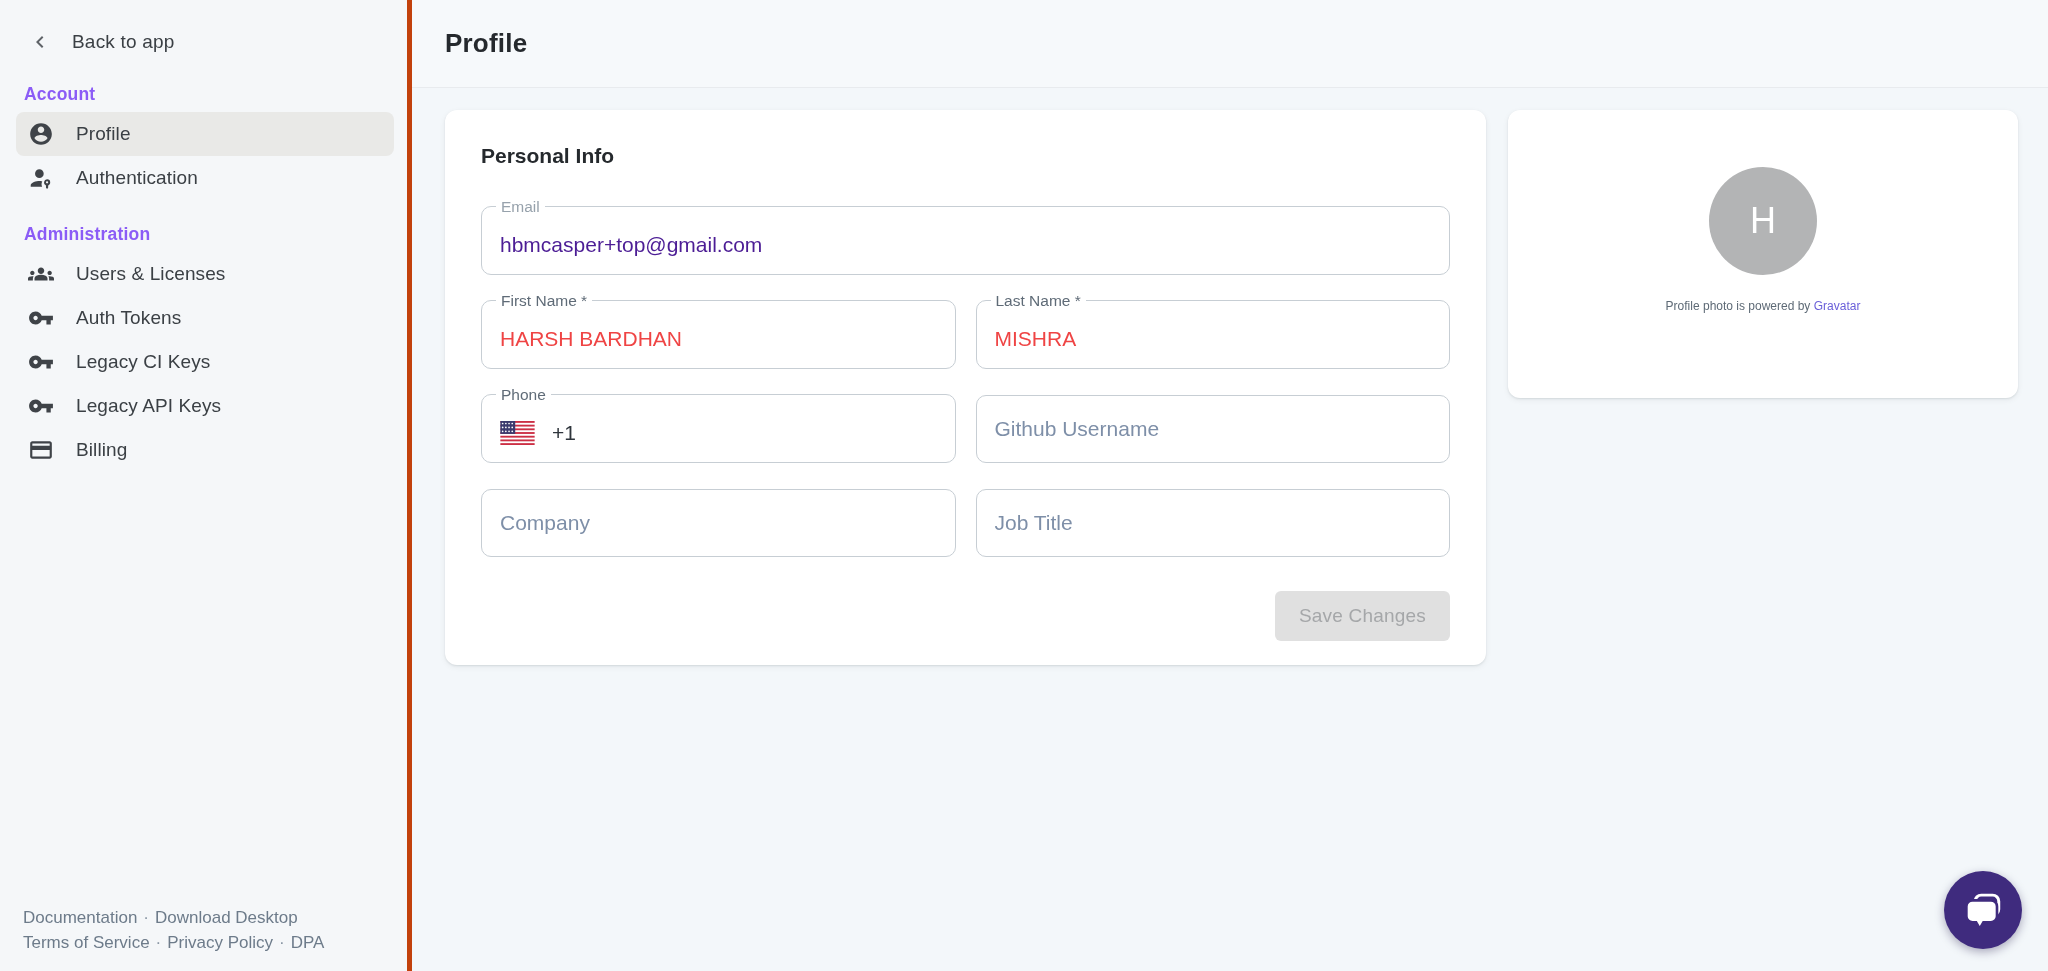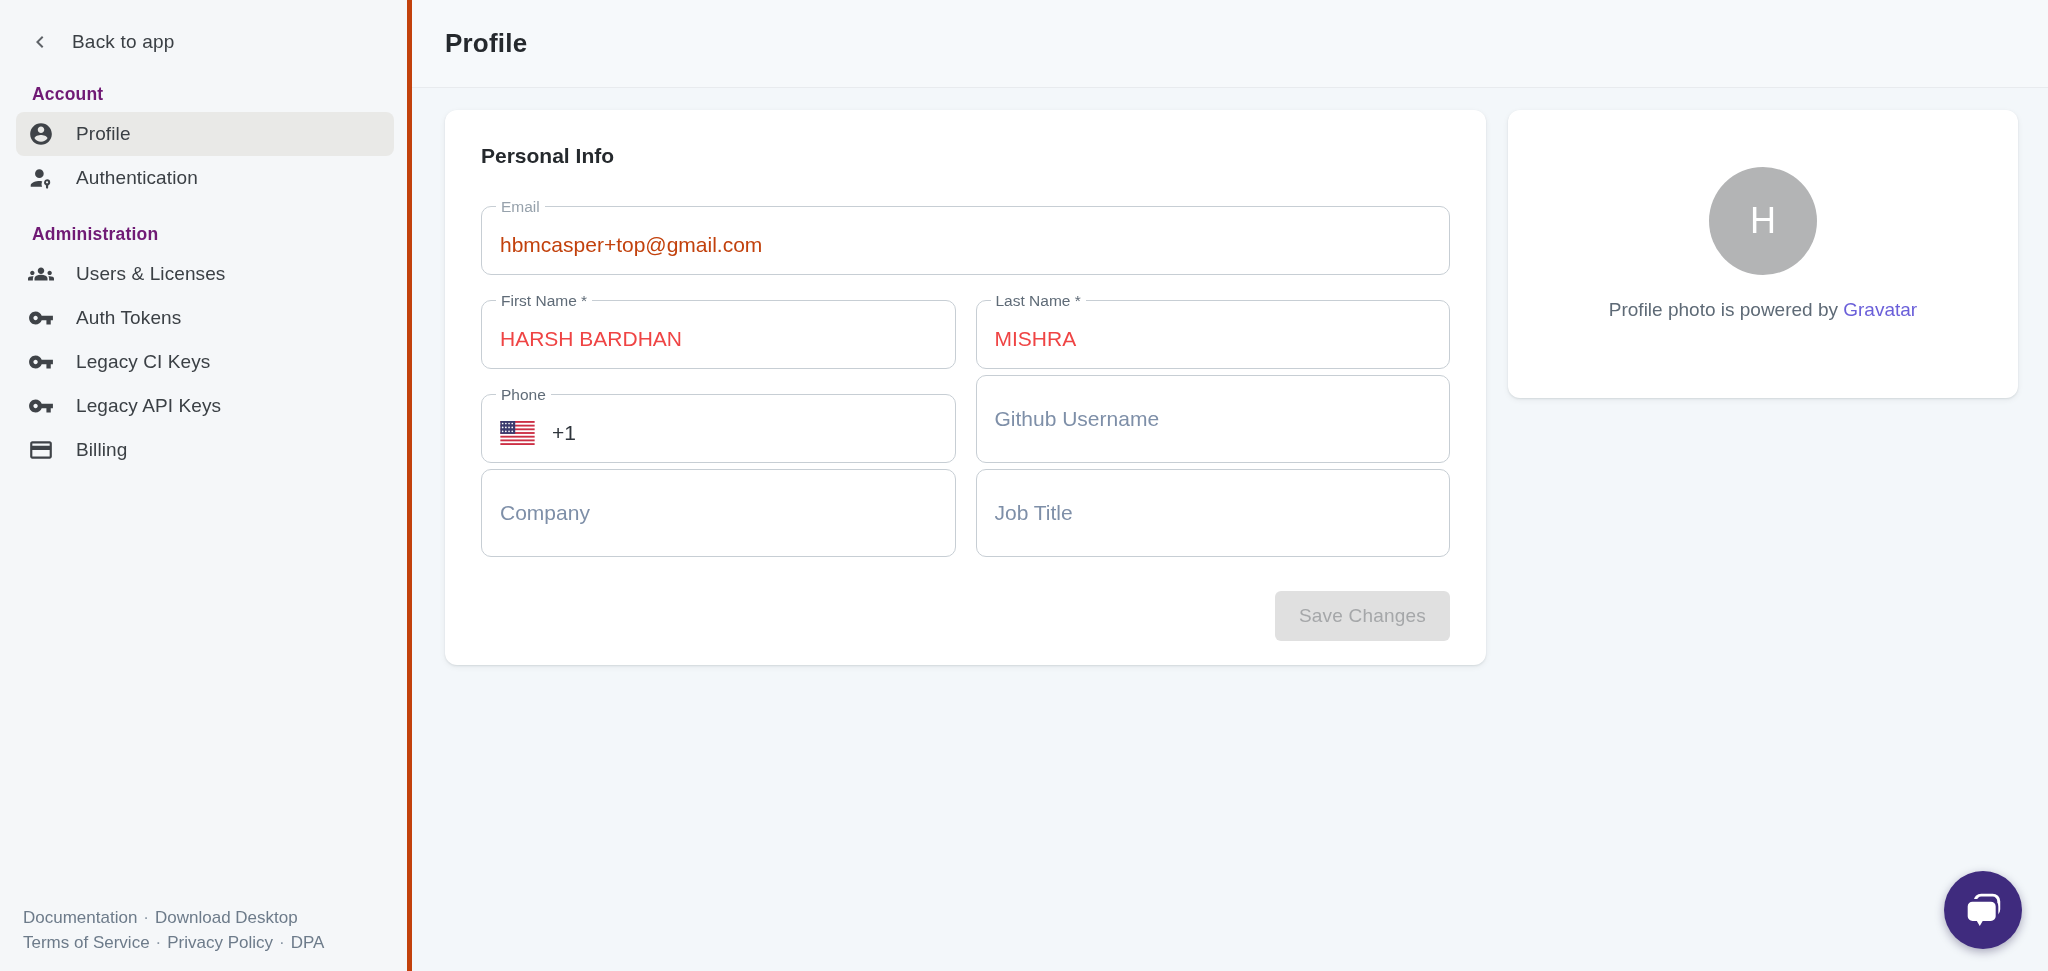--- a/index.html
+++ b/index.html
@@ -20,22 +20,22 @@
   }
   .back-row {
     display: flex; align-items: center;
     padding: 30px 24px 20px 28px;
     cursor: pointer;
   }
   .back-row svg { width: 24px; height: 24px; fill: #5f6368; }
   .back-label { font-size: 19px; font-weight: 500; color: #3b4045; margin-left: 20px; letter-spacing: .2px; }
 
   .section-title {
-    font-size: 17.5px; font-weight: 700; color: #701a75;
-    margin: 10px 24px 7px 32px; letter-spacing: .2px;
+    font-size: 17.5px; font-weight: 700; color: #8b5cf6;
+    margin: 10px 24px 7px 24px; letter-spacing: .2px;
   }
   .section-title.second { margin-top: 24px; }
   .nav-item {
     display: flex; align-items: center;
     height: 44px; margin: 0 13px 0 16px;
     padding: 0 12px; border-radius: 8px;
     cursor: pointer;
   }
   .nav-item svg { width: 26px; height: 26px; fill: #3f4348; flex: none; }
   .nav-item .nav-label { font-size: 19px; color: #3b4045; margin-left: 22px; letter-spacing: .1px; }
@@ -89,31 +89,31 @@
     border: 1px solid #c7ced4; border-radius: 10px;
     padding: 0 18px; margin: 0;
     display: flex; align-items: center;
   }
   fieldset.outline legend {
     font-size: 15.5px; color: #5f6b77;
     padding: 0 5px; margin-left: -4px; line-height: 17px;
   }
   fieldset.outline.dim legend { color: #97a2ac; }
   .plain-box {
-    width: 100%; height: 88px;
+    width: 100%; height: 68px;
     border: 1px solid #c7ced4; border-radius: 10px;
     display: flex; align-items: center; padding: 0 18px;
   }
   .text-input {
     width: 100%; border: none; outline: none; background: transparent;
     font-family: "Liberation Sans", "DejaVu Sans", sans-serif;
     font-size: 21px; color: #ef4444;
   }
   .text-input::placeholder { color: #7e8fa8; opacity: 1; }
-  .text-input:disabled { color: #c2410c; }
+  .text-input:disabled { color: #4c1d95; }
 
   .phone-box { display: flex; align-items: center; width: 100%; }
   .flag { width: 35px; height: 24px; margin-right: 17px; flex: none; display: block; }
   .dial-code { font-size: 21px; color: #2f353c; }
 
   .actions { display: flex; justify-content: flex-end; margin-top: 34px; }
   .save-btn {
     border: none; border-radius: 6px;
     background: #e0e0e0; color: #a5a7a9;
     font-family: "Liberation Sans", "DejaVu Sans", sans-serif;
@@ -127,21 +127,21 @@
     margin-left: 22px;
     display: flex; flex-direction: column; align-items: center;
     padding-top: 57px;
   }
   .avatar-circle {
     width: 108px; height: 108px; border-radius: 50%;
     background: #b3b4b5;
     display: flex; align-items: center; justify-content: center;
     color: #ffffff; font-size: 36px;
   }
-  .avatar-caption { margin-top: 24px; font-size: 19px; color: #5e6a76; }
+  .avatar-caption { margin-top: 24px; font-size: 12px; color: #5e6a76; }
   .avatar-caption a { color: #6a5fd9; text-decoration: none; cursor: pointer; }
 
   
   .chat-fab {
     position: fixed; right: 26px; bottom: 22px;
     width: 78px; height: 78px; border-radius: 50%;
     background: #3f2b7e;
     display: flex; align-items: center; justify-content: center;
     box-shadow: 0 3px 10px rgba(30,20,70,.35);
     cursor: pointer;

